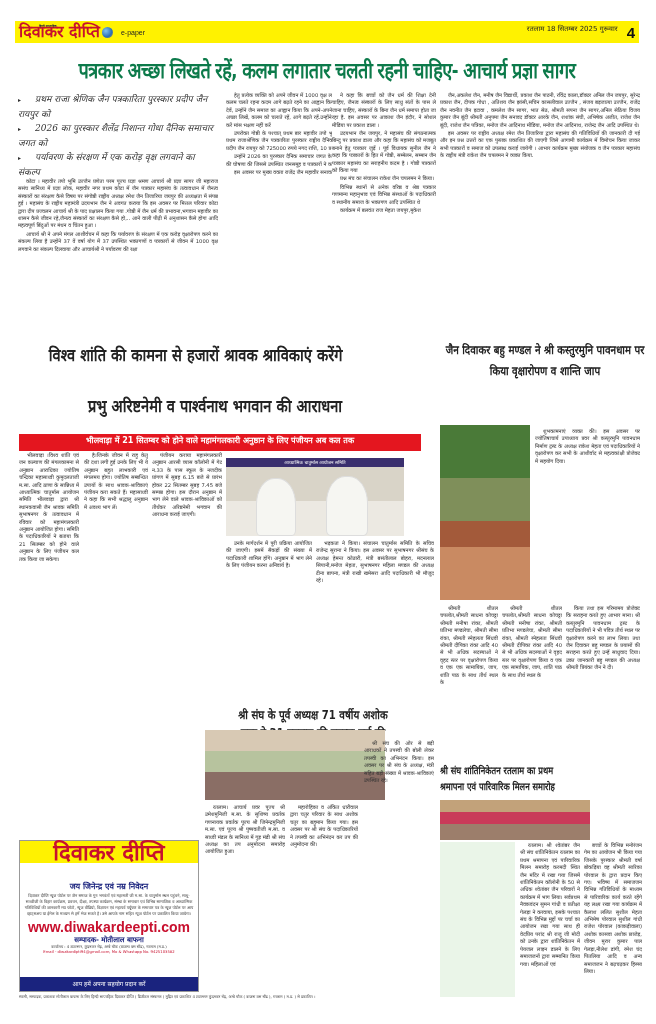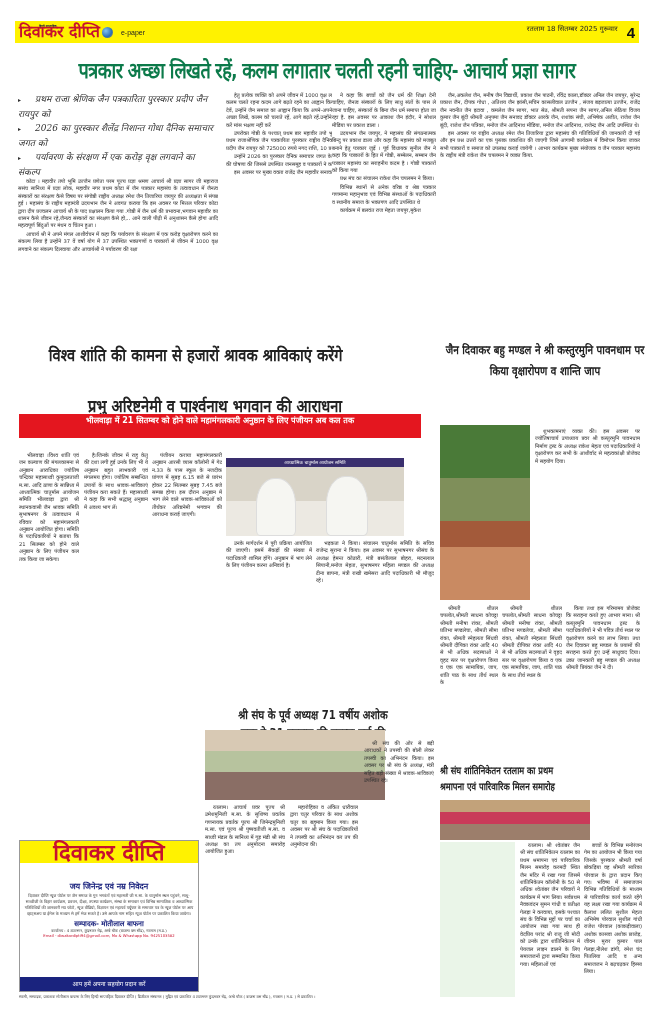--- a/index.html
+++ b/index.html
@@ -17,21 +17,21 @@
   .main-headline { position: absolute; left: 15px; top: 58px; width: 624px; text-align: center; color: #0c7a4a; font-weight: bold; font-size: 22px; line-height: 26px; letter-spacing: -0.6px; white-space: nowrap; font-family: "DejaVu Sans Condensed", "DejaVu Sans", sans-serif; transform: scaleX(0.82); transform-origin: center; }
 
   .col { position: absolute; font-size: 5.2px; line-height: 7.4px; color: #333; text-align: justify; overflow: hidden; }
   .col p { text-indent: 8px; margin-bottom: 1px; }
   .bullets { position: absolute; left: 18px; top: 92px; width: 200px; }
   .bullet { font-style: italic; font-size: 9px; line-height: 14px; color: #333; font-family: "DejaVu Serif", serif; }
   .bullet .dot { display: inline-block; font-style: normal; font-size: 6px; margin-right: 14px; }
 
   .headline2 { position: absolute; left: 15px; top: 343px; width: 420px; font-weight: bold; color: #222; font-size: 17px; line-height: 24px; text-align: center; white-space: nowrap; transform: scaleX(0.86); transform-origin: left; }
   .headline2b { position: absolute; left: 0px; top: 394px; width: 430px; font-weight: bold; color: #222; font-size: 17px; line-height: 24px; text-align: center; white-space: nowrap; transform: scaleX(0.86); transform-origin: center; }
-  .redbar { position: absolute; left: 19px; top: 414px; width: 402px; height: 24px; background: #e4161f; color: #fff; font-weight: bold; font-size: 8px; line-height: 13px; text-align: center; white-space: nowrap; }
+  .redbar { position: absolute; left: 19px; top: 434px; width: 402px; height: 17px; background: #e4161f; color: #fff; font-weight: bold; font-size: 8px; line-height: 13px; text-align: center; white-space: nowrap; }
 
   .headline3 { position: absolute; left: 440px; top: 340px; width: 210px; font-weight: bold; color: #222; font-size: 12px; line-height: 21px; text-align: center; white-space: nowrap; transform: scaleX(0.84); transform-origin: left; }
 
   .photo { position: absolute; overflow: hidden; }
   .photo1 { left: 226px; top: 458px; width: 178px; height: 78px; background: linear-gradient(180deg, #3a2f6e 0 12%, #d9d4c8 12% 55%, #ece9e2 55% 100%); }
   .banner-text { position: absolute; left: 0; top: 1px; width: 100%; color: #fff; font-size: 4.5px; text-align: center; }
   .nun { position: absolute; border-radius: 45% 45% 10% 10%; background: #f6f6f2; border: 1px solid #ddd; }
   .photo2 { left: 440px; top: 425px; width: 90px; height: 175px; background: linear-gradient(180deg, #4a7a38 0 30%, #7f8f5a 30% 55%, #a35a3a 55% 70%, #c98a62 70% 100%); }
   .photo3 { left: 440px; top: 750px; width: 150px; height: 40px; background: linear-gradient(180deg, #c2a27a 0 30%, #c93b59 30% 60%, #9c7e6b 60% 100%); }
   .photo4 { left: 205px; top: 730px; width: 180px; height: 70px; background: linear-gradient(180deg, #d8c9b4 0 30%, #b7c39e 30% 60%, #8a6e65 60% 100%); }
@@ -168,19 +168,20 @@
     <p>रतलाम। श्री श्वेतांबर जैन श्री संघ शांतिनिकेतन रतलाम का प्रथम श्रमापना एवं पारिवारिक मिलन समारोह करमदी स्थित जैन मंदिर में रखा गया जिसमें शांतिनिकेतन कॉलोनी के 50 से अधिक श्वेतांबर जैन परिवारों ने कार्यक्रम में भाग लिया। सर्वप्रथम नैवकवंदन सुमन गांधी व प्रतीक्षा गेलड़ा ने करवाया, इसके पश्चात संघ के विभिन्न मुद्दों पर चर्चा का आयोजन रखा गया साथ ही वेदप्रिय परांद श्री राजू जी मोदी को उनके द्वारा शांतिनिकेतन में पेयजल लाइन डालने के लिए समाजजनों द्वारा सम्मानित किया गया। महिलाओं एवं</p>
   </div>
 <div class="col" style="left:584px; top:842px; width:58px; height:155px;">
     <p>बच्चों के विभिन्न मनोरंजन गेम का आयोजन भी किया गया जिसके पुरस्कार श्रीमती वर्षा बोकड़िया वह श्रीमती सारिका पोरवाल के द्वारा प्रदान किए गए। भविष्य में समाजजन विभिन्न गतिविधियों के माध्यम से पारिवारिक कार्य करते रहेंगे यह लक्ष्य रखा गया कार्यक्रम में कैलाश ललित सुशील मेहता अभिमेष पोरवाल सुशील गांधी राजेश पोरवाल (काकड़ीवाला) अशोक कासवा अशोक छाजेड़, जीवन मुरार कुमार पाल गेलड़ा,नीलेश डांगी, रमेश चंद पितलिया आदि व अन्य समाजजन ने बढ़चढ़कर हिस्सा लिया।</p>
   </div>
 
 <aside class="ad">
   <div class="ad-logo">दिवाकर दीप्ति</div>
   <div class="ad-tag">जय जिनेन्द्र एवं नम्र निवेदन</div>
   <div class="ad-body">दिवाकर दीप्ति न्यूज पोर्टल पर जैन समाज के गुरु भगवंतों एवं महासती जी म.सा. के चातुर्मास स्थल पहुंचने, साधु-साध्वीजी के विहार कार्यक्रम, प्रवचन, दीक्षा, तपस्या कार्यक्रम, संस्था के समाचार एवं विभिन्न सामाजिक व आध्यात्मिक गतिविधियों की जानकारी मय फोटो, न्यूज वीडियो, विज्ञापन एवं महापर्व पर्यूषण के समाचार पत्र के न्यूज पोर्टल पर आप व्हाट्सअप या ईमेल के माध्यम से हमें भेज सकते है। उसे आपके नाम सहित न्यूज पोर्टल पर प्रकाशित किया जायेगा।</div>
+  <div class="ad-url">www.diwakardeepti.com</div>
   <div class="ad-editor">सम्पादक- मोतीलाल बाफना</div>
   <div class="ad-addr">कार्यालय : 4 टाटानगर, कुंदनकर रोड़, अम्बे चौक (बाजना बस स्टैंड), रतलाम (म.प्र.)</div>
   <div class="ad-email">Email - diwakardipti94@gmail.com, Mo &amp; Whastapp No. 9425103582</div>
   <div class="ad-foot">आप हमें अपना सहयोग प्रदान करें</div>
 </aside>
 
 <footer class="imprint">स्वामी, सम्पादक, प्रकाशक मोतीलाल बाफना के लिए हिन्दी साप्ताहिक दिवाकर दीप्ति ( डिजीटल संस्करण ) मुद्रित एवं प्रकाशित 4 टाटानगर कुंदनकर रोड़, अम्बे चौक ( बाजना बस स्टैंड ), रतलाम ( म.प्र. ) से प्रकाशित ।</footer>
 
 </body></html>

